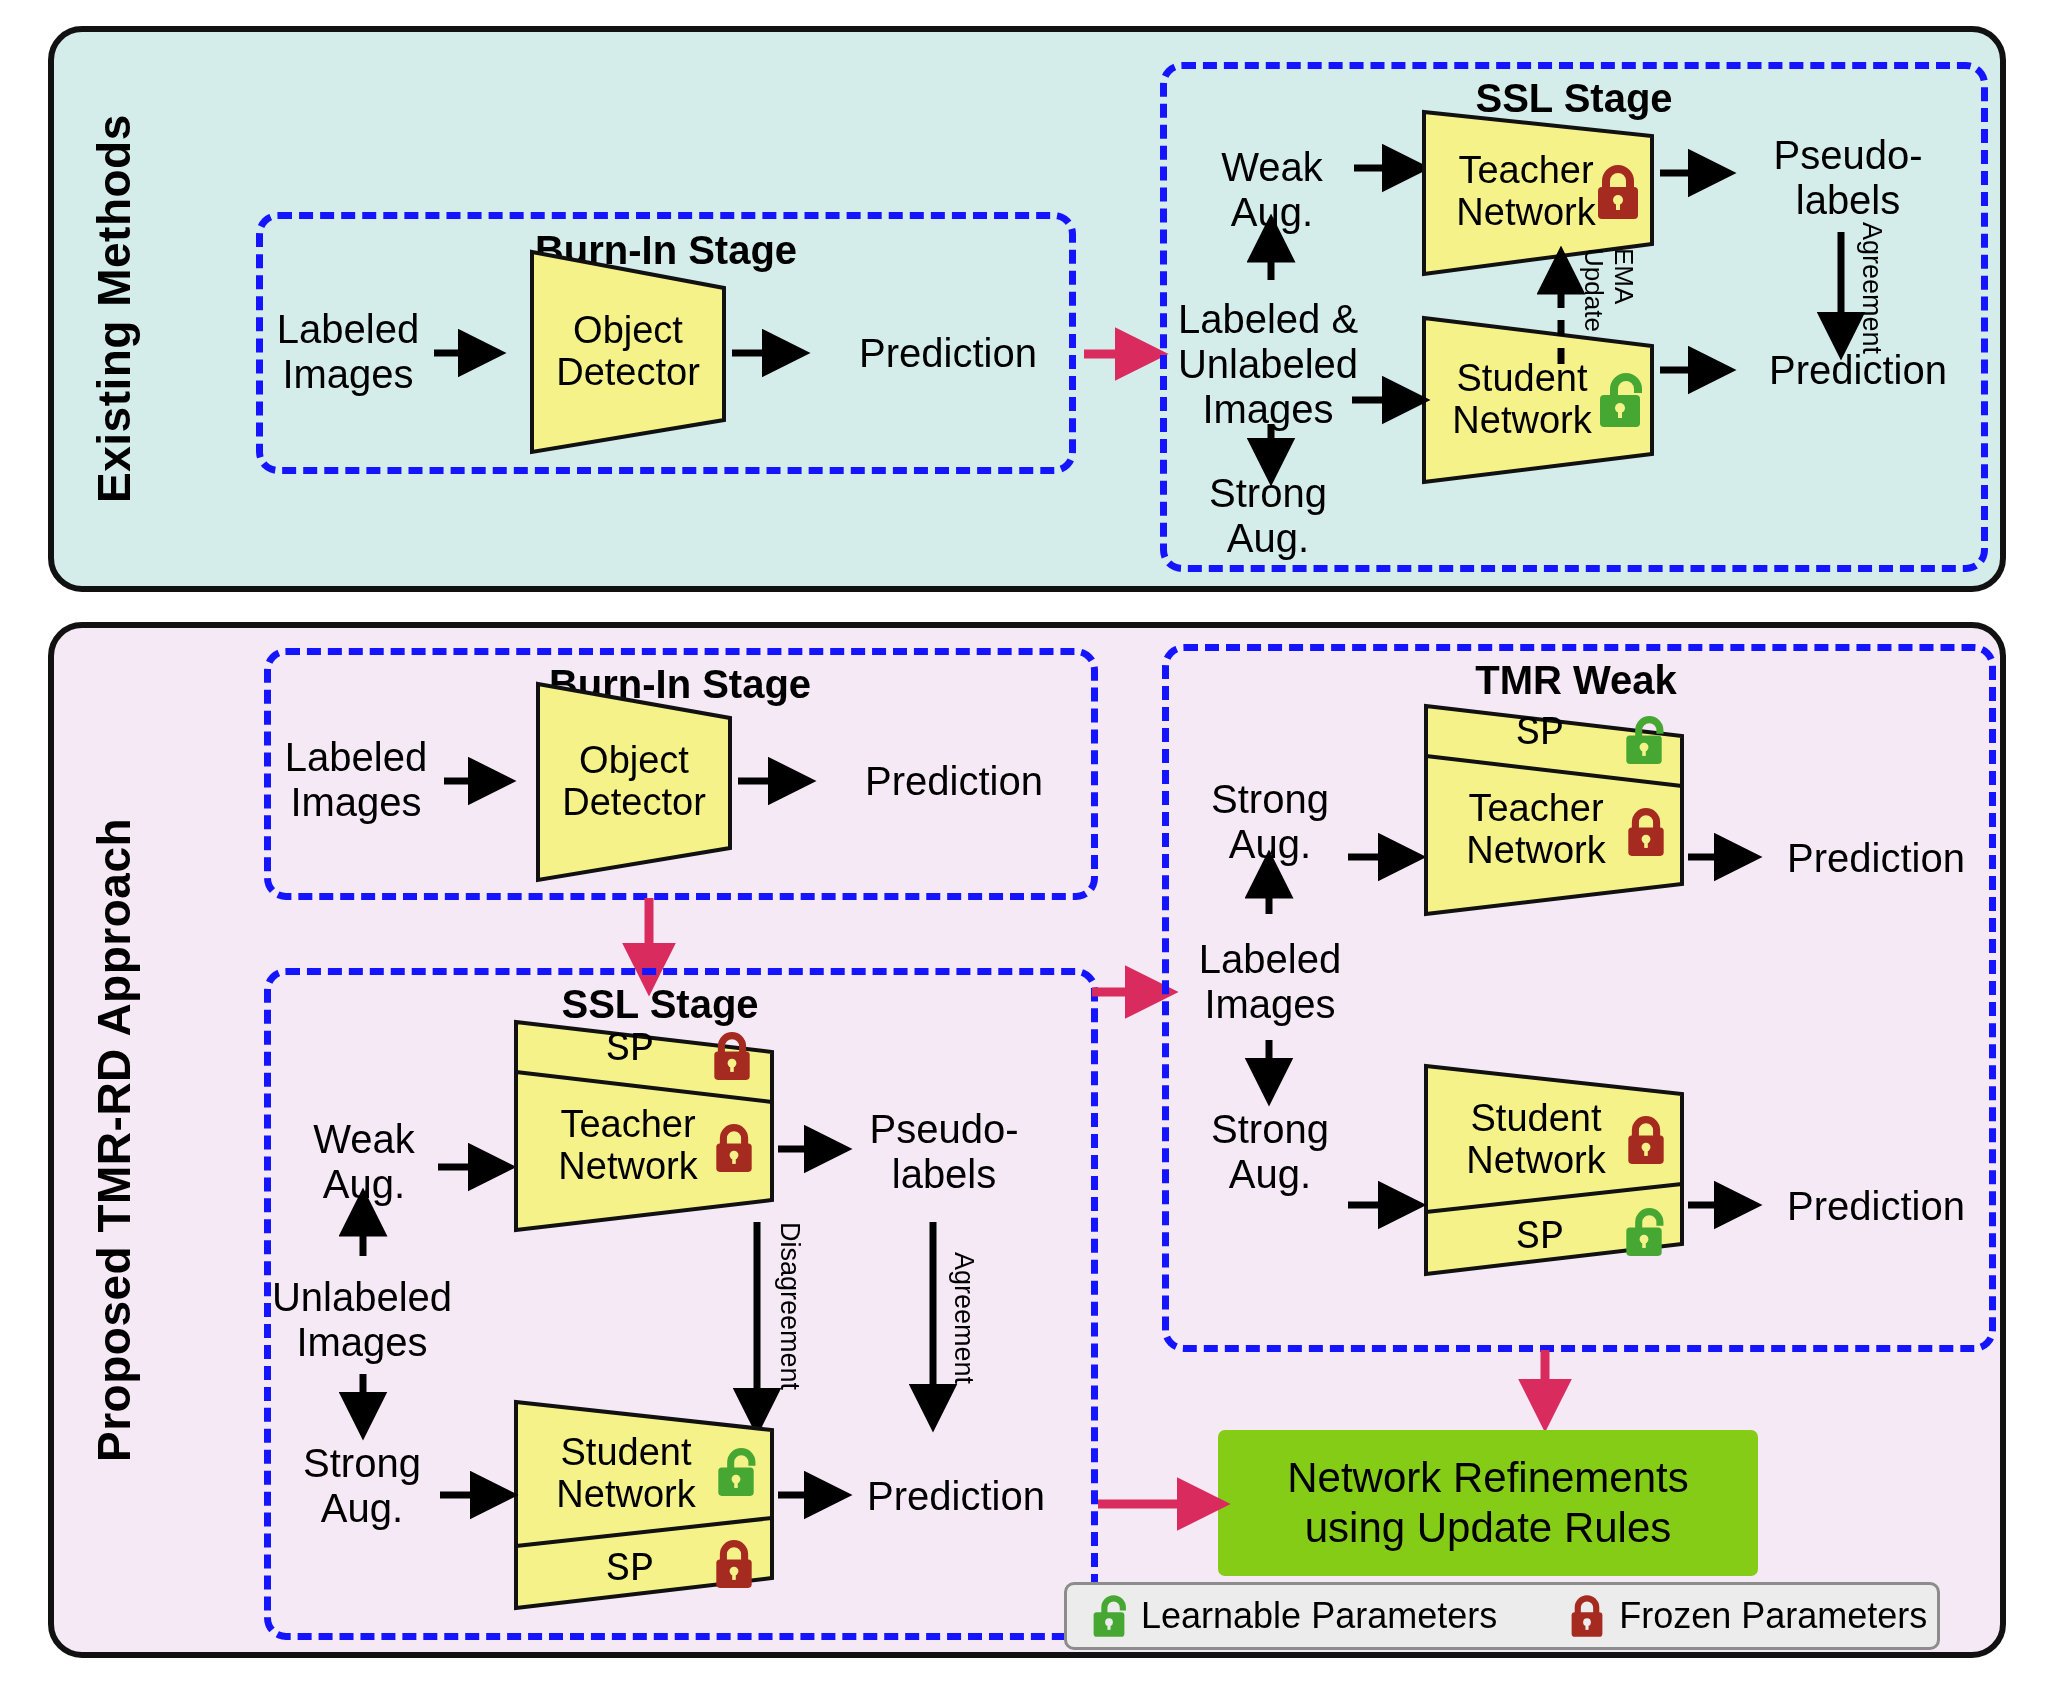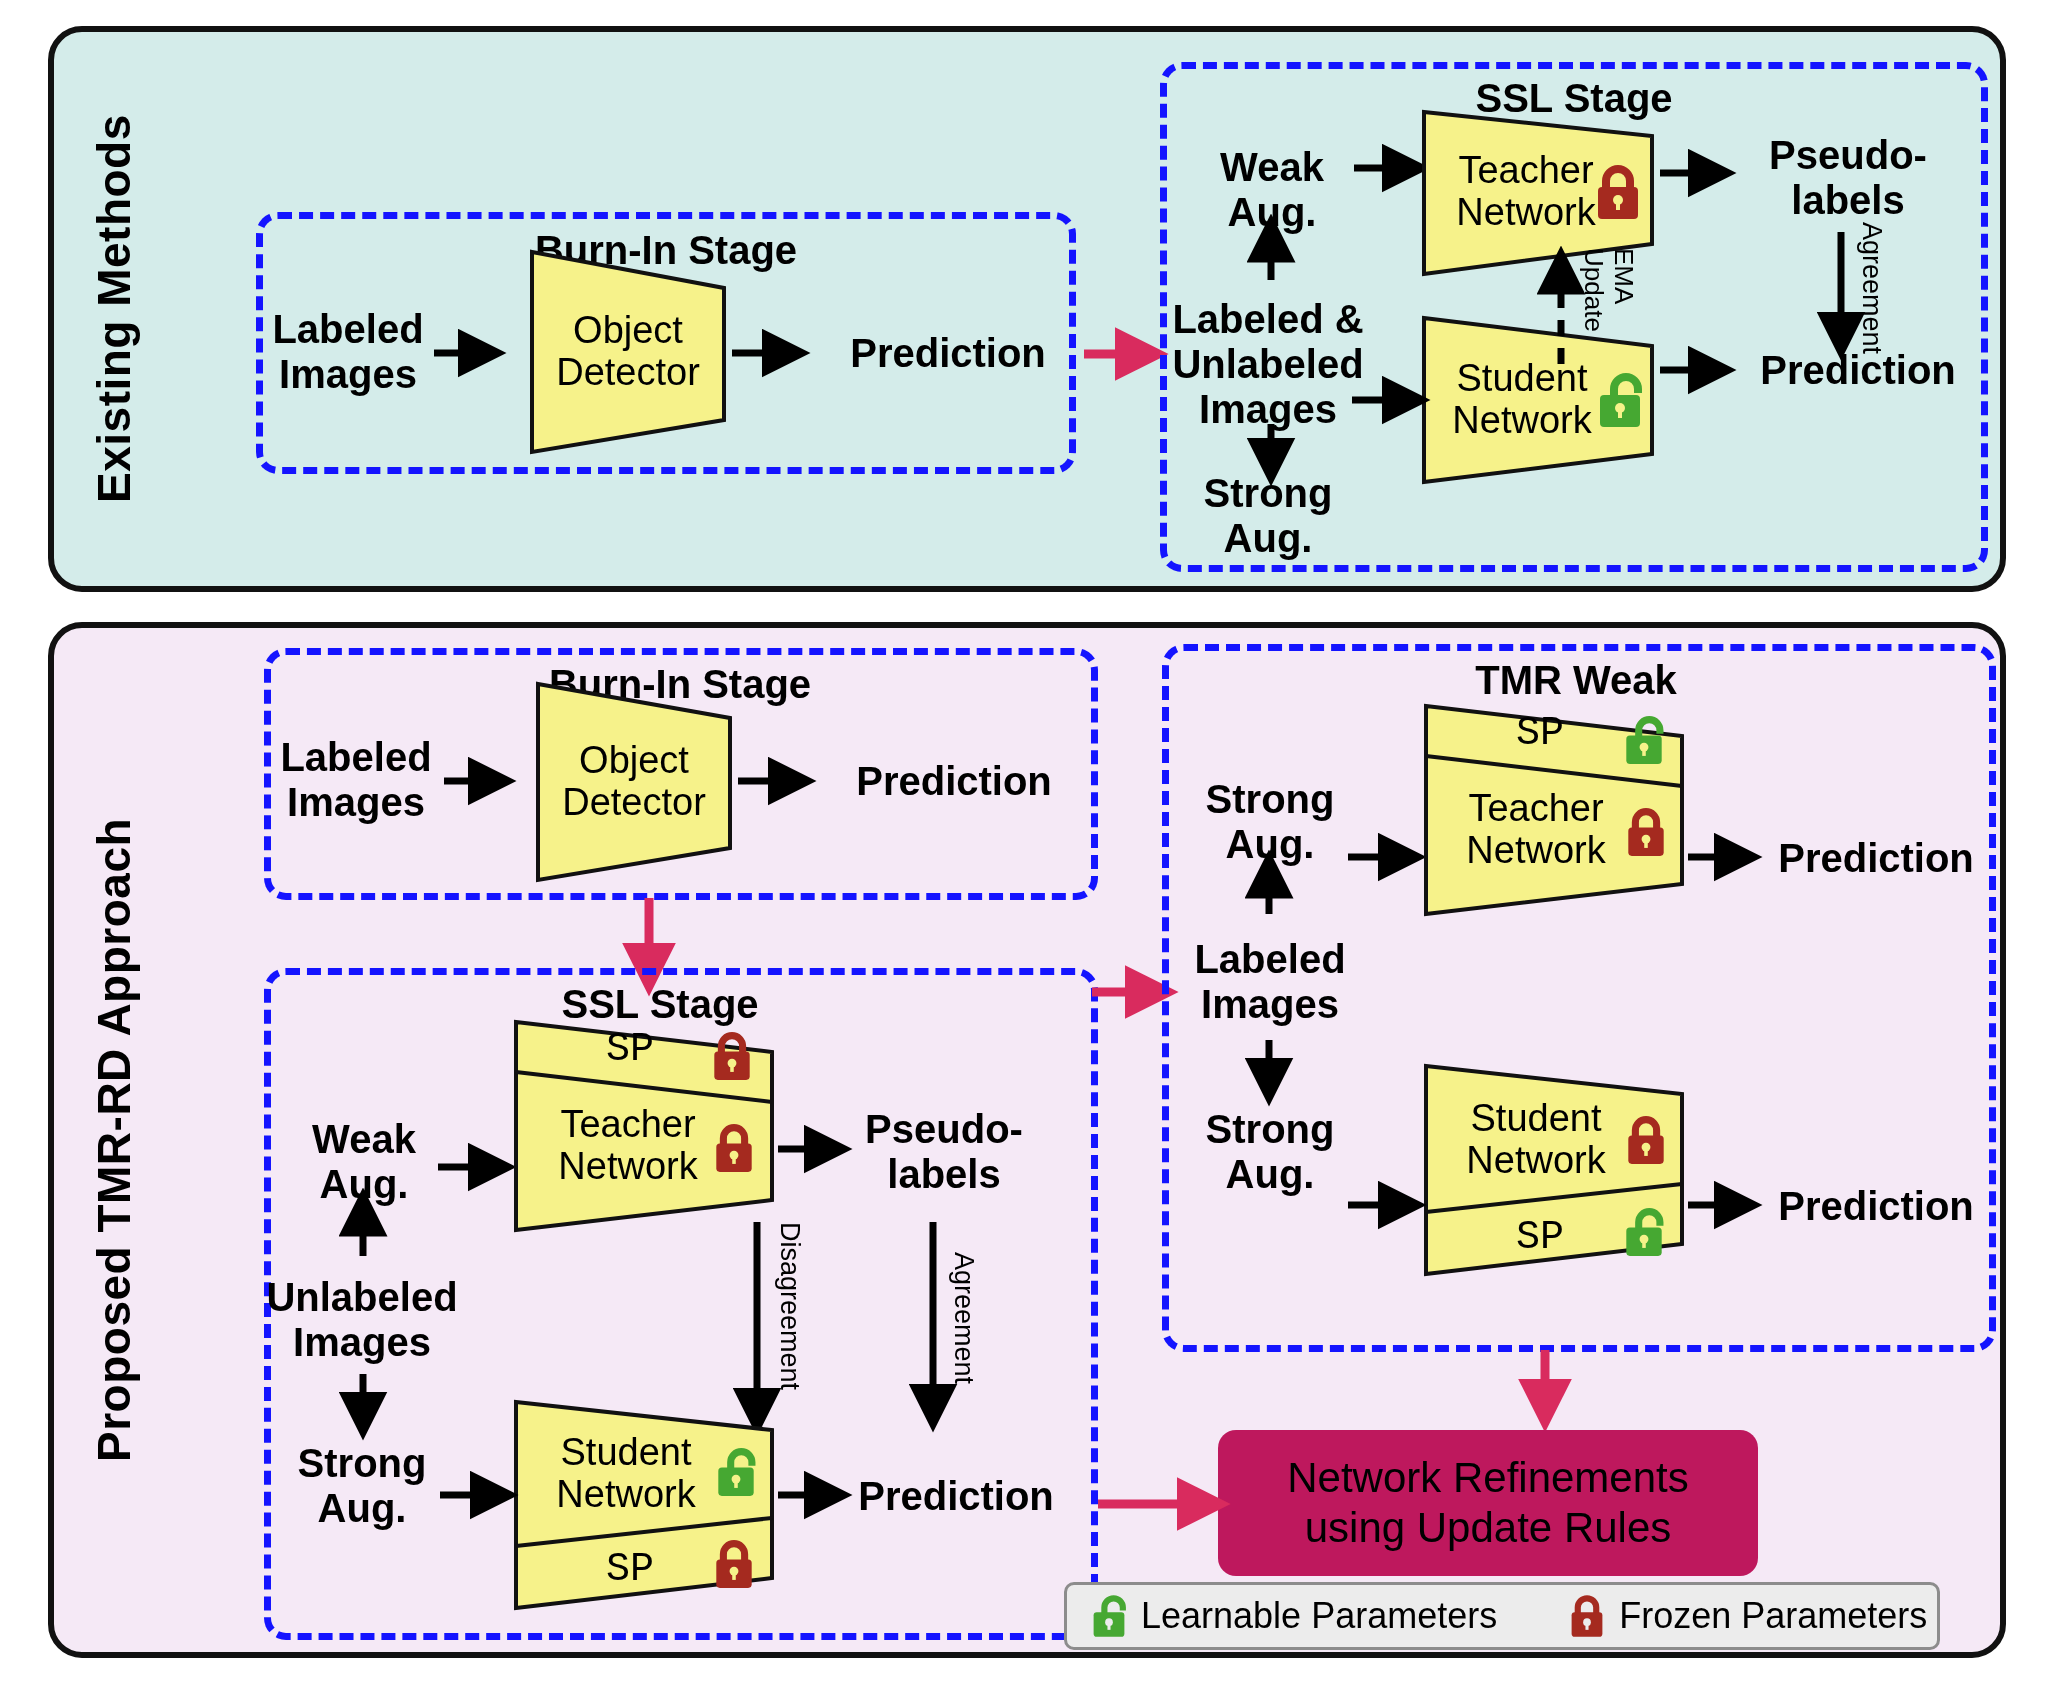--- a/index.html
+++ b/index.html
@@ -14,42 +14,42 @@
   .vlabel{position:absolute;font-size:46px;font-weight:700;letter-spacing:.5px;
           writing-mode:vertical-rl;transform:rotate(180deg);white-space:nowrap;
           display:flex;align-items:center;justify-content:center;}
 
   
   .stage{position:absolute;border:7px dashed #1414ff;border-radius:22px;box-sizing:border-box;}
   .stage-title{position:absolute;font-size:40px;font-weight:700;white-space:nowrap;
                transform:translateX(-50%);}
 
   
-  .tnode{position:absolute;font-size:40px;font-weight:700;line-height:1.12;text-align:center;
+  .tnode{position:absolute;font-size:40px;font-weight:400;line-height:1.12;text-align:center;
          transform:translate(-50%,-50%);white-space:pre-line;}
 
   
   .trap{position:absolute;}
   .trap svg{position:absolute;left:0;top:0;overflow:visible;}
   .trap .rowlabel{position:absolute;font-size:38px;font-weight:500;line-height:1.1;
                   text-align:center;white-space:pre-line;transform:translate(-50%,-50%);}
   .trap .sp{font-size:40px;font-family:Liberation Mono, monospace;}
 
   
   .lock{position:absolute;transform:translate(-50%,-50%);}
 
   
   .arrow{position:absolute;overflow:visible;}
 
   
   .elabel{position:absolute;font-size:27px;font-weight:500;white-space:nowrap;
           writing-mode:vertical-rl;transform-origin:center;}
 
   
-  .refbox{position:absolute;background:#be185d;border-radius:18px;
+  .refbox{position:absolute;background:#84cc16;border-radius:7px;
           display:flex;align-items:center;justify-content:center;text-align:center;
           font-size:42px;font-weight:500;line-height:1.2;white-space:pre-line;}
 
   
   .legend{position:absolute;background:#ececec;border:3px solid #8c8c8c;border-radius:10px;
           display:flex;align-items:center;gap:24px;padding:0 22px;box-sizing:border-box;}
   .legend .item{display:flex;align-items:center;gap:12px;}
   .legend .txt{font-size:36px;font-weight:500;white-space:nowrap;}
 </style>
 </head>

